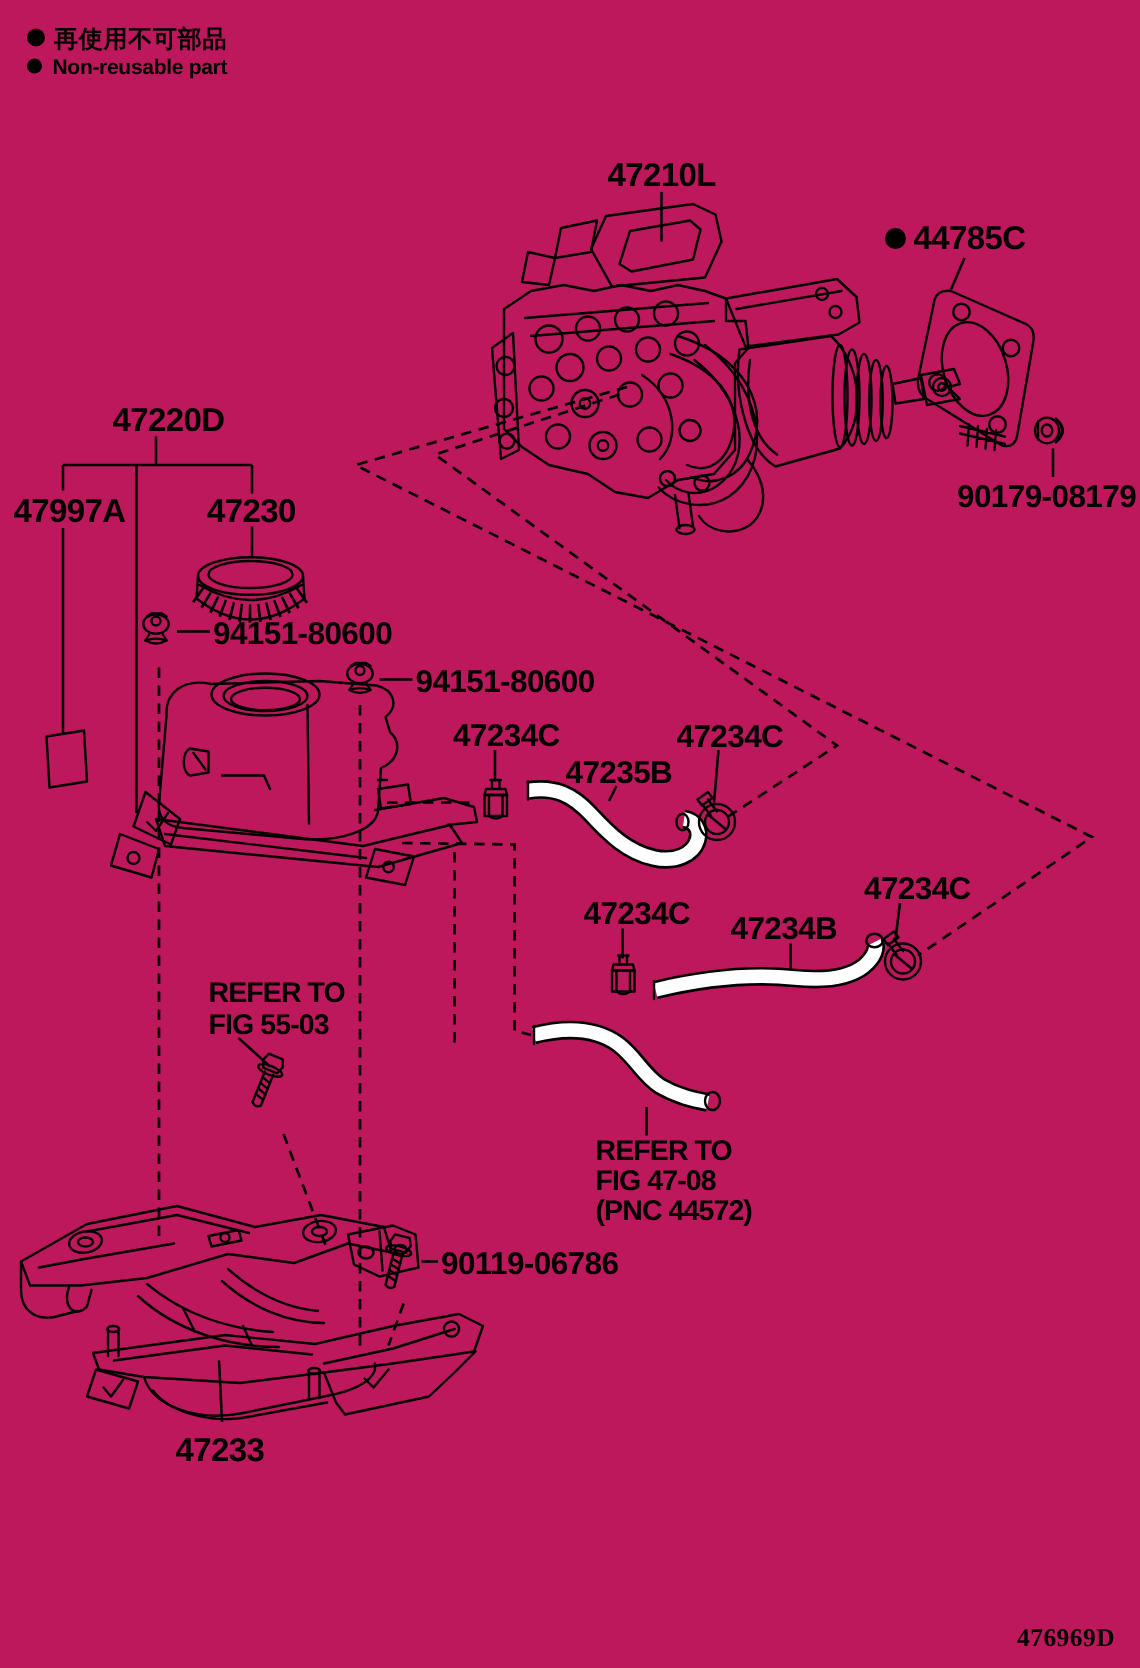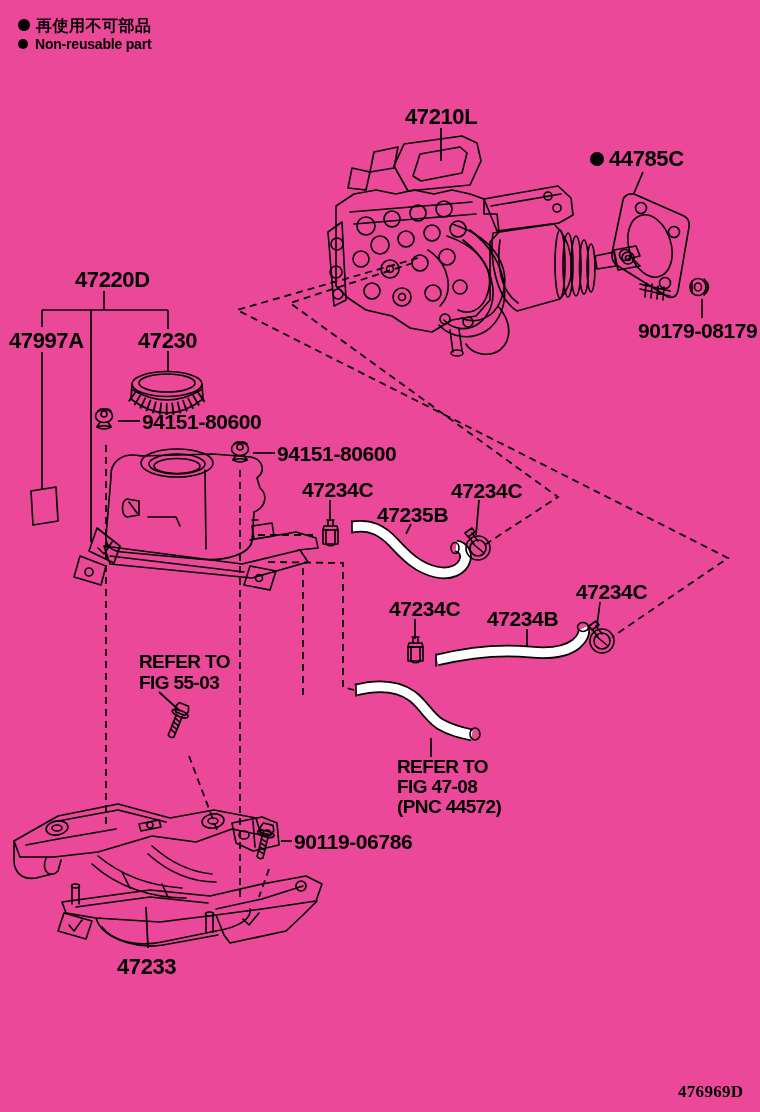--- a/index.html
+++ b/index.html
@@ -1,16 +1,16 @@
 <!DOCTYPE html>
 <html><head>
 <meta charset="utf-8">
 <style>
   html,body{margin:0;padding:0;background:#ffffff;}
-  .stage{position:relative;width:760px;height:1112px;background:#ec4899;overflow:hidden;}
+  .stage{position:relative;width:760px;height:1112px;background:#be185d;overflow:hidden;}
   svg text{font-family:"Liberation Sans","DejaVu Sans",sans-serif;font-weight:bold;fill:#000;}
   .pn{font-size:21px;letter-spacing:-0.4px;}
   .pnlg{font-size:22px;letter-spacing:-0.4px;}
   .ref{font-size:19px;letter-spacing:-0.6px;}
   .jp{font-size:16px;letter-spacing:0.5px;}
   .en{font-size:14px;letter-spacing:-0.2px;}
   .code{font-family:"Liberation Serif","DejaVu Serif",serif;font-size:17px;font-weight:bold;letter-spacing:0.3px;}
   .ln{stroke:#000;stroke-width:1.6;fill:none;stroke-linecap:round;stroke-linejoin:round;}
   .ld{stroke:#000;stroke-width:1.7;fill:none;stroke-linecap:butt;}
   .dash{stroke:#000;stroke-width:1.8;fill:none;stroke-dasharray:7 5;stroke-linecap:butt;}

